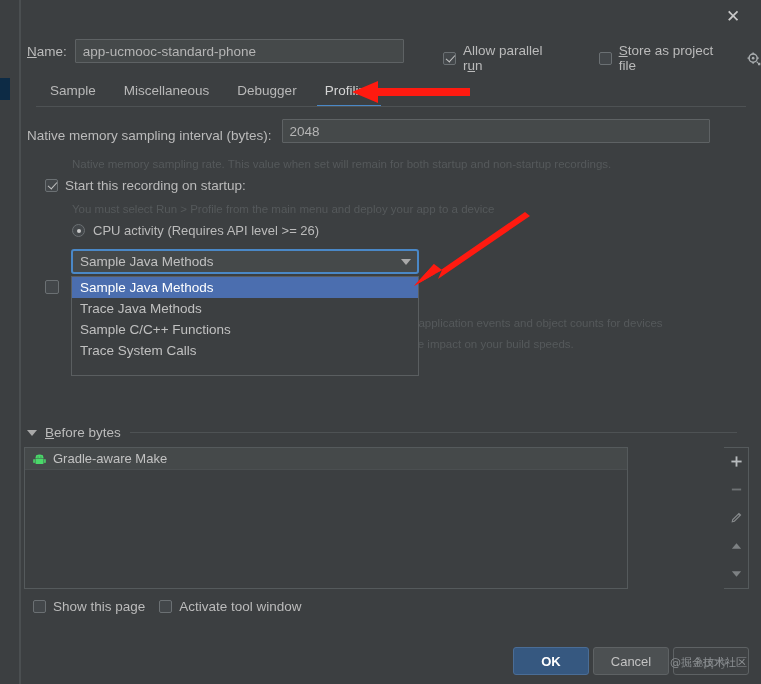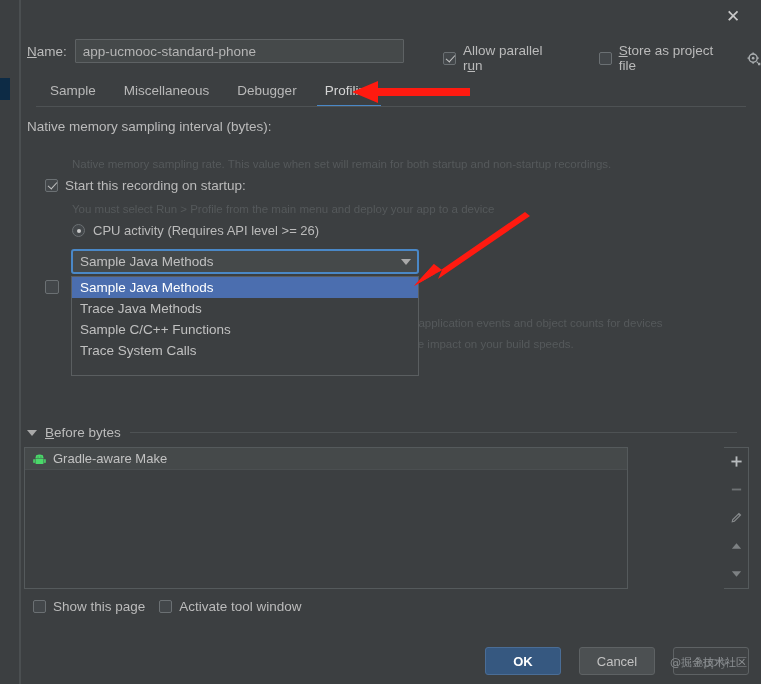--- a/index.html
+++ b/index.html
@@ -240,21 +240,21 @@
   .blbtn.dis { color: #6e7274; }
 
   .bottom-cbs {
     position: absolute; left: 33px; top: 599px;
     display: flex; align-items: center; gap: 14px;
   }
 
   
   .actions {
     position: absolute; right: 12px; top: 647px;
-    display: flex; gap: 18px;
+    display: flex; gap: 4px;
   }
   .btn {
     min-width: 76px; height: 28px;
     border-radius: 3px;
     font-size: 13px;
     display: flex; align-items: center; justify-content: center;
     cursor: pointer;
     font-family: "Liberation Sans", sans-serif;
     border: 1px solid #5e6264;
     background: #4c5052; color: #c2c2c2;
@@ -319,20 +319,21 @@
   <div class="tabs">
     <div class="tab">Sample</div>
     <div class="tab">Miscellaneous</div>
     <div class="tab">Debugger</div>
     <div class="tab active">Profiling</div>
   </div>
   <div class="tabs-underline"></div>
 
   <div class="row-native">
     <span class="native-label">Native memory sampling interval (bytes):</span>
+    <input class="native-input" value="2048" style="">
   </div>
   <div class="hint hint1">Native memory sampling rate. This value when set will remain for both startup and non-startup recordings.</div>
 
   <div class="startup-row">
     <div class="cbrow">
       <span class="cb checked"></span>
       <span class="lbl">Start this recording on startup:</span>
     </div>
   </div>
   <div class="hint hint2">You must select Run &gt; Profile from the main menu and deploy your app to a device</div>

